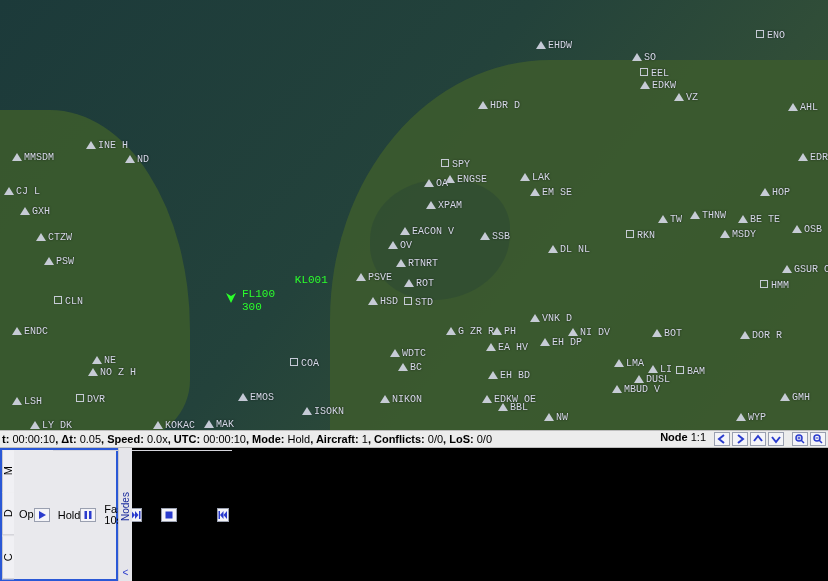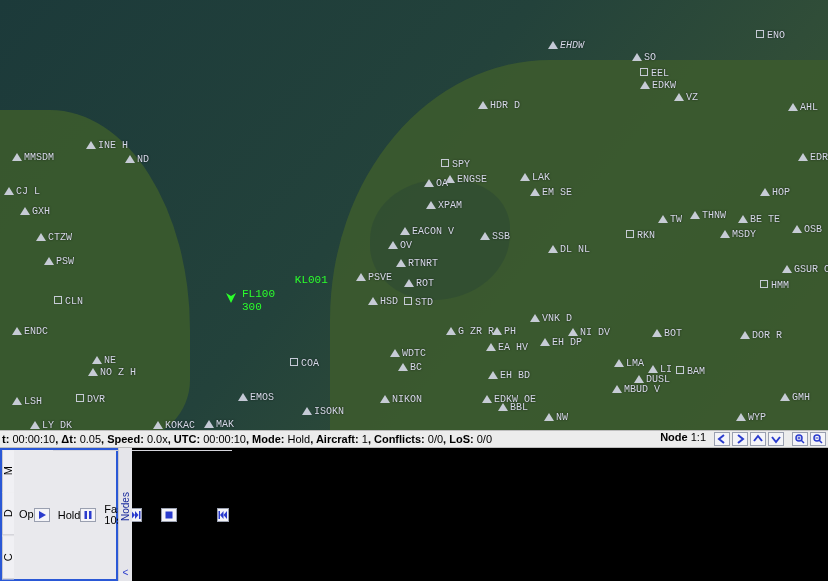--- a/index.html
+++ b/index.html
@@ -102,21 +102,21 @@
       <svg width="14" height="14" viewBox="0 0 14 14">
         <path d="M7 1 L12 11 L7 8 L2 11 Z" fill="#2bff2b" transform="rotate(180 7 7)"></path>
       </svg>
       <span style="position:absolute;left:18px;top:-2px;">
         <span>KL001</span>
 <span>FL100</span>
 <span>300</span></span>
     </div>
 
     <div id="wps">
-        <div class="wp" style="left: 548px; top: 40px; font-style: italic;"><span class="tri"></span><span>EHDW</span></div>
+        <div class="wp" style="left: 536px; top: 40px;"><span class="tri"></span><span>EHDW</span></div>
         <div class="wp" style="left: 632px; top: 52px;"><span class="tri"></span><span>SO</span></div>
         <div class="wp" style="left: 756px; top: 30px;"><span class="box"></span><span>ENO</span></div>
         <div class="wp" style="left: 640px; top: 68px;"><span class="box"></span><span>EEL</span></div>
         <div class="wp" style="left: 640px; top: 80px;"><span class="tri"></span><span>EDKW</span></div>
         <div class="wp" style="left: 674px; top: 92px;"><span class="tri"></span><span>VZ</span></div>
         <div class="wp" style="left: 788px; top: 102px;"><span class="tri"></span><span>AHL</span></div>
         <div class="wp" style="left: 478px; top: 100px;"><span class="tri"></span><span>HDR D</span></div>
         <div class="wp" style="left: 798px; top: 152px;"><span class="tri"></span><span>EDR D</span></div>
         <div class="wp" style="left: 441px; top: 159px;"><span class="box"></span><span>SPY</span></div>
         <div class="wp" style="left: 445px; top: 174px;"><span class="tri"></span><span>ENGSE</span></div>

